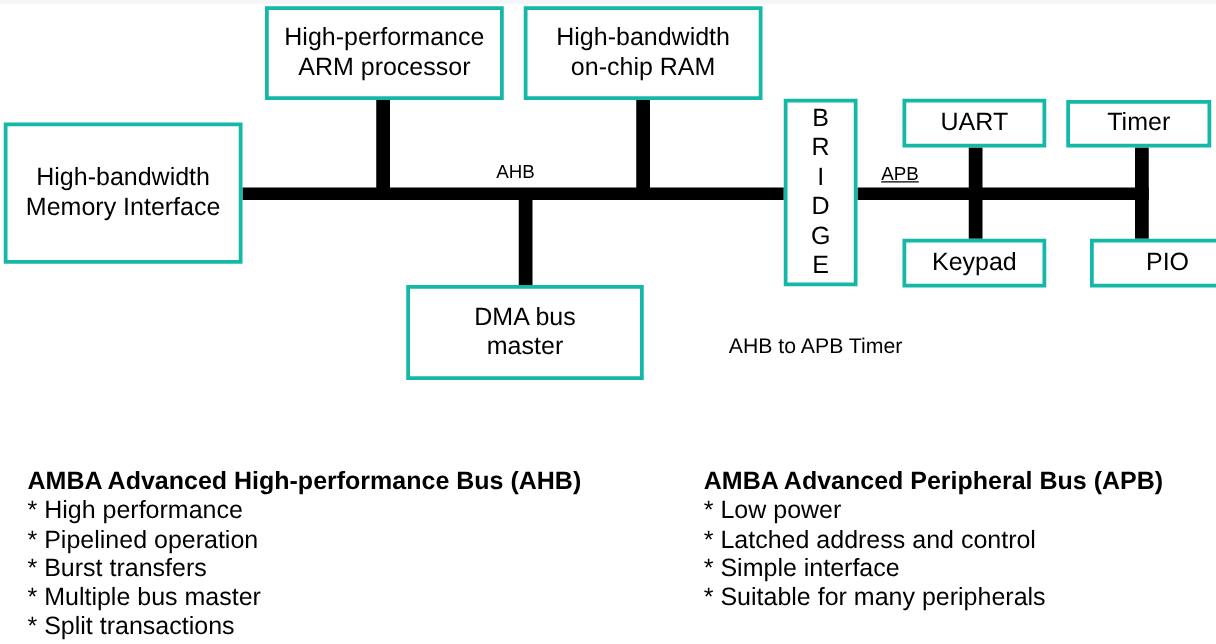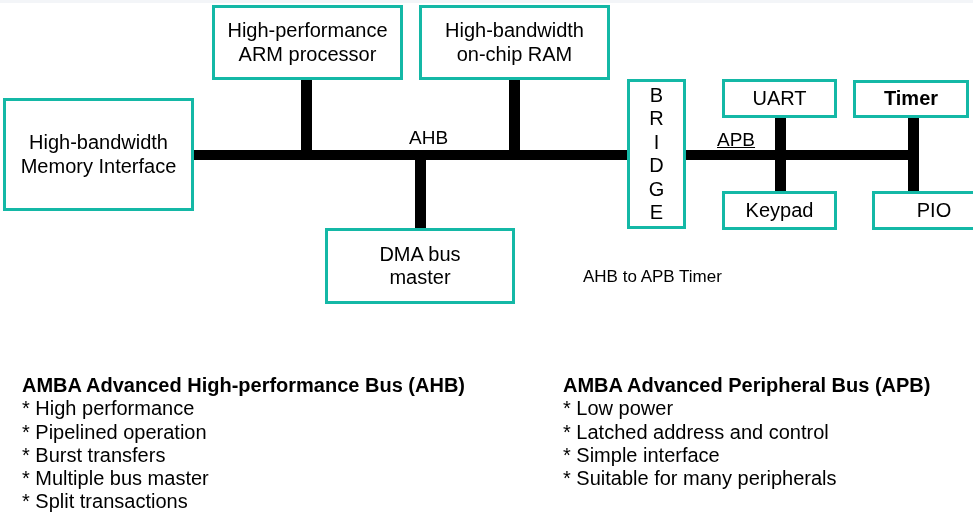--- a/index.html
+++ b/index.html
@@ -36,24 +36,23 @@
     height: 10px;
     background: #000000;
   }
   .vconn {
     position: absolute;
     width: 11px;
     background: #000000;
   }
   .bus-label {
     position: absolute;
-    font-size: 19px;
+    font-size: 15px;
     line-height: 21px;
     white-space: nowrap;
-    margin-left: 12px;
   }
   .caption {
     position: absolute;
     font-size: 17px;
     line-height: 17px;
     white-space: nowrap;
   }
   .note {
     position: absolute;
     font-size: 20px;
@@ -102,21 +101,21 @@
 
   <div class="node" style="left:627px; top:79px; width:59px; height:150px; font-size:20px; line-height:23.5px;">B
 R
 I
 D
 G
 E</div>
 
   <div class="node" style="left:722px; top:79px; width:115px; height:39px;">UART</div>
 
-  <div class="node" style="left:853px; top:80px; width:116px; height:38px;font-weight:bold;">Timer</div>
+  <div class="node" style="left:853px; top:80px; width:116px; height:38px;">Timer</div>
 
   <div class="node" style="left:722px; top:191px; width:115px; height:39px;">Keypad</div>
 
   <div class="node" style="left:872px; top:191px; width:124px; height:39px;">PIO</div>
 
   <div class="bus-label" style="left:397px; top:127px;">AHB</div>
   <div class="bus-label" style="left:705px; top:129px;text-decoration:underline;">APB</div>
 
   <div class="caption" style="left:583px; top:268px;">AHB to APB Timer</div>
 

